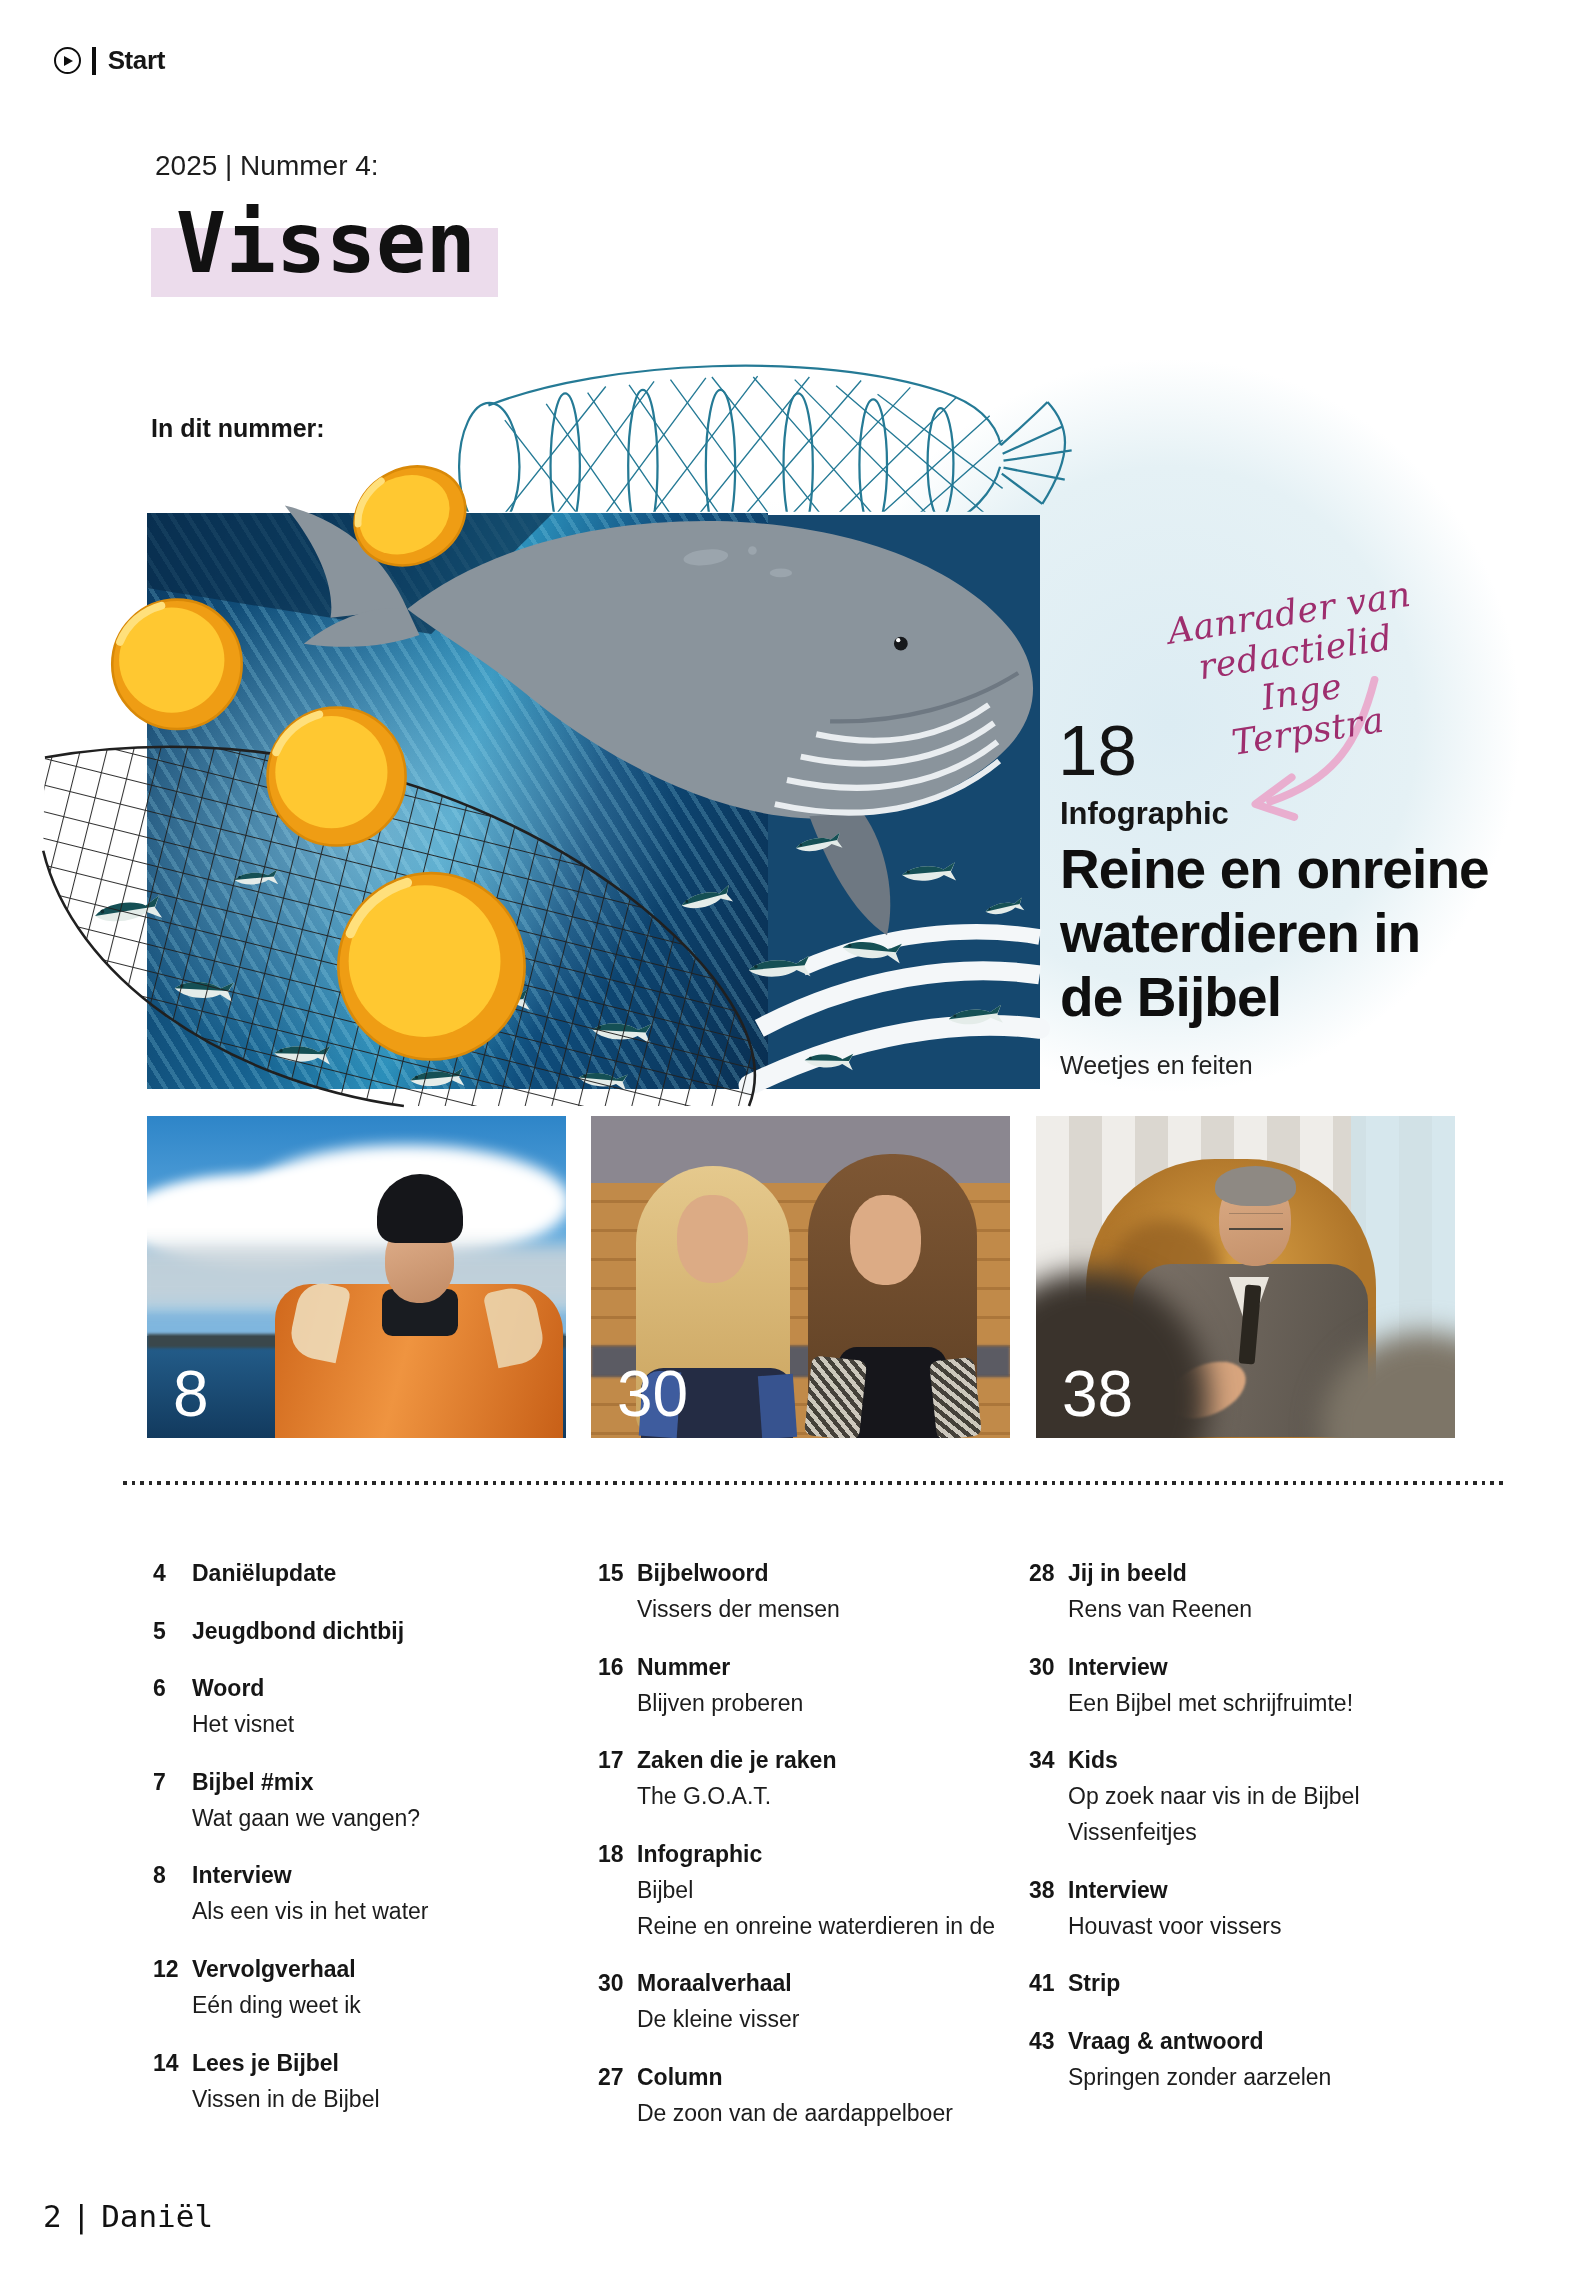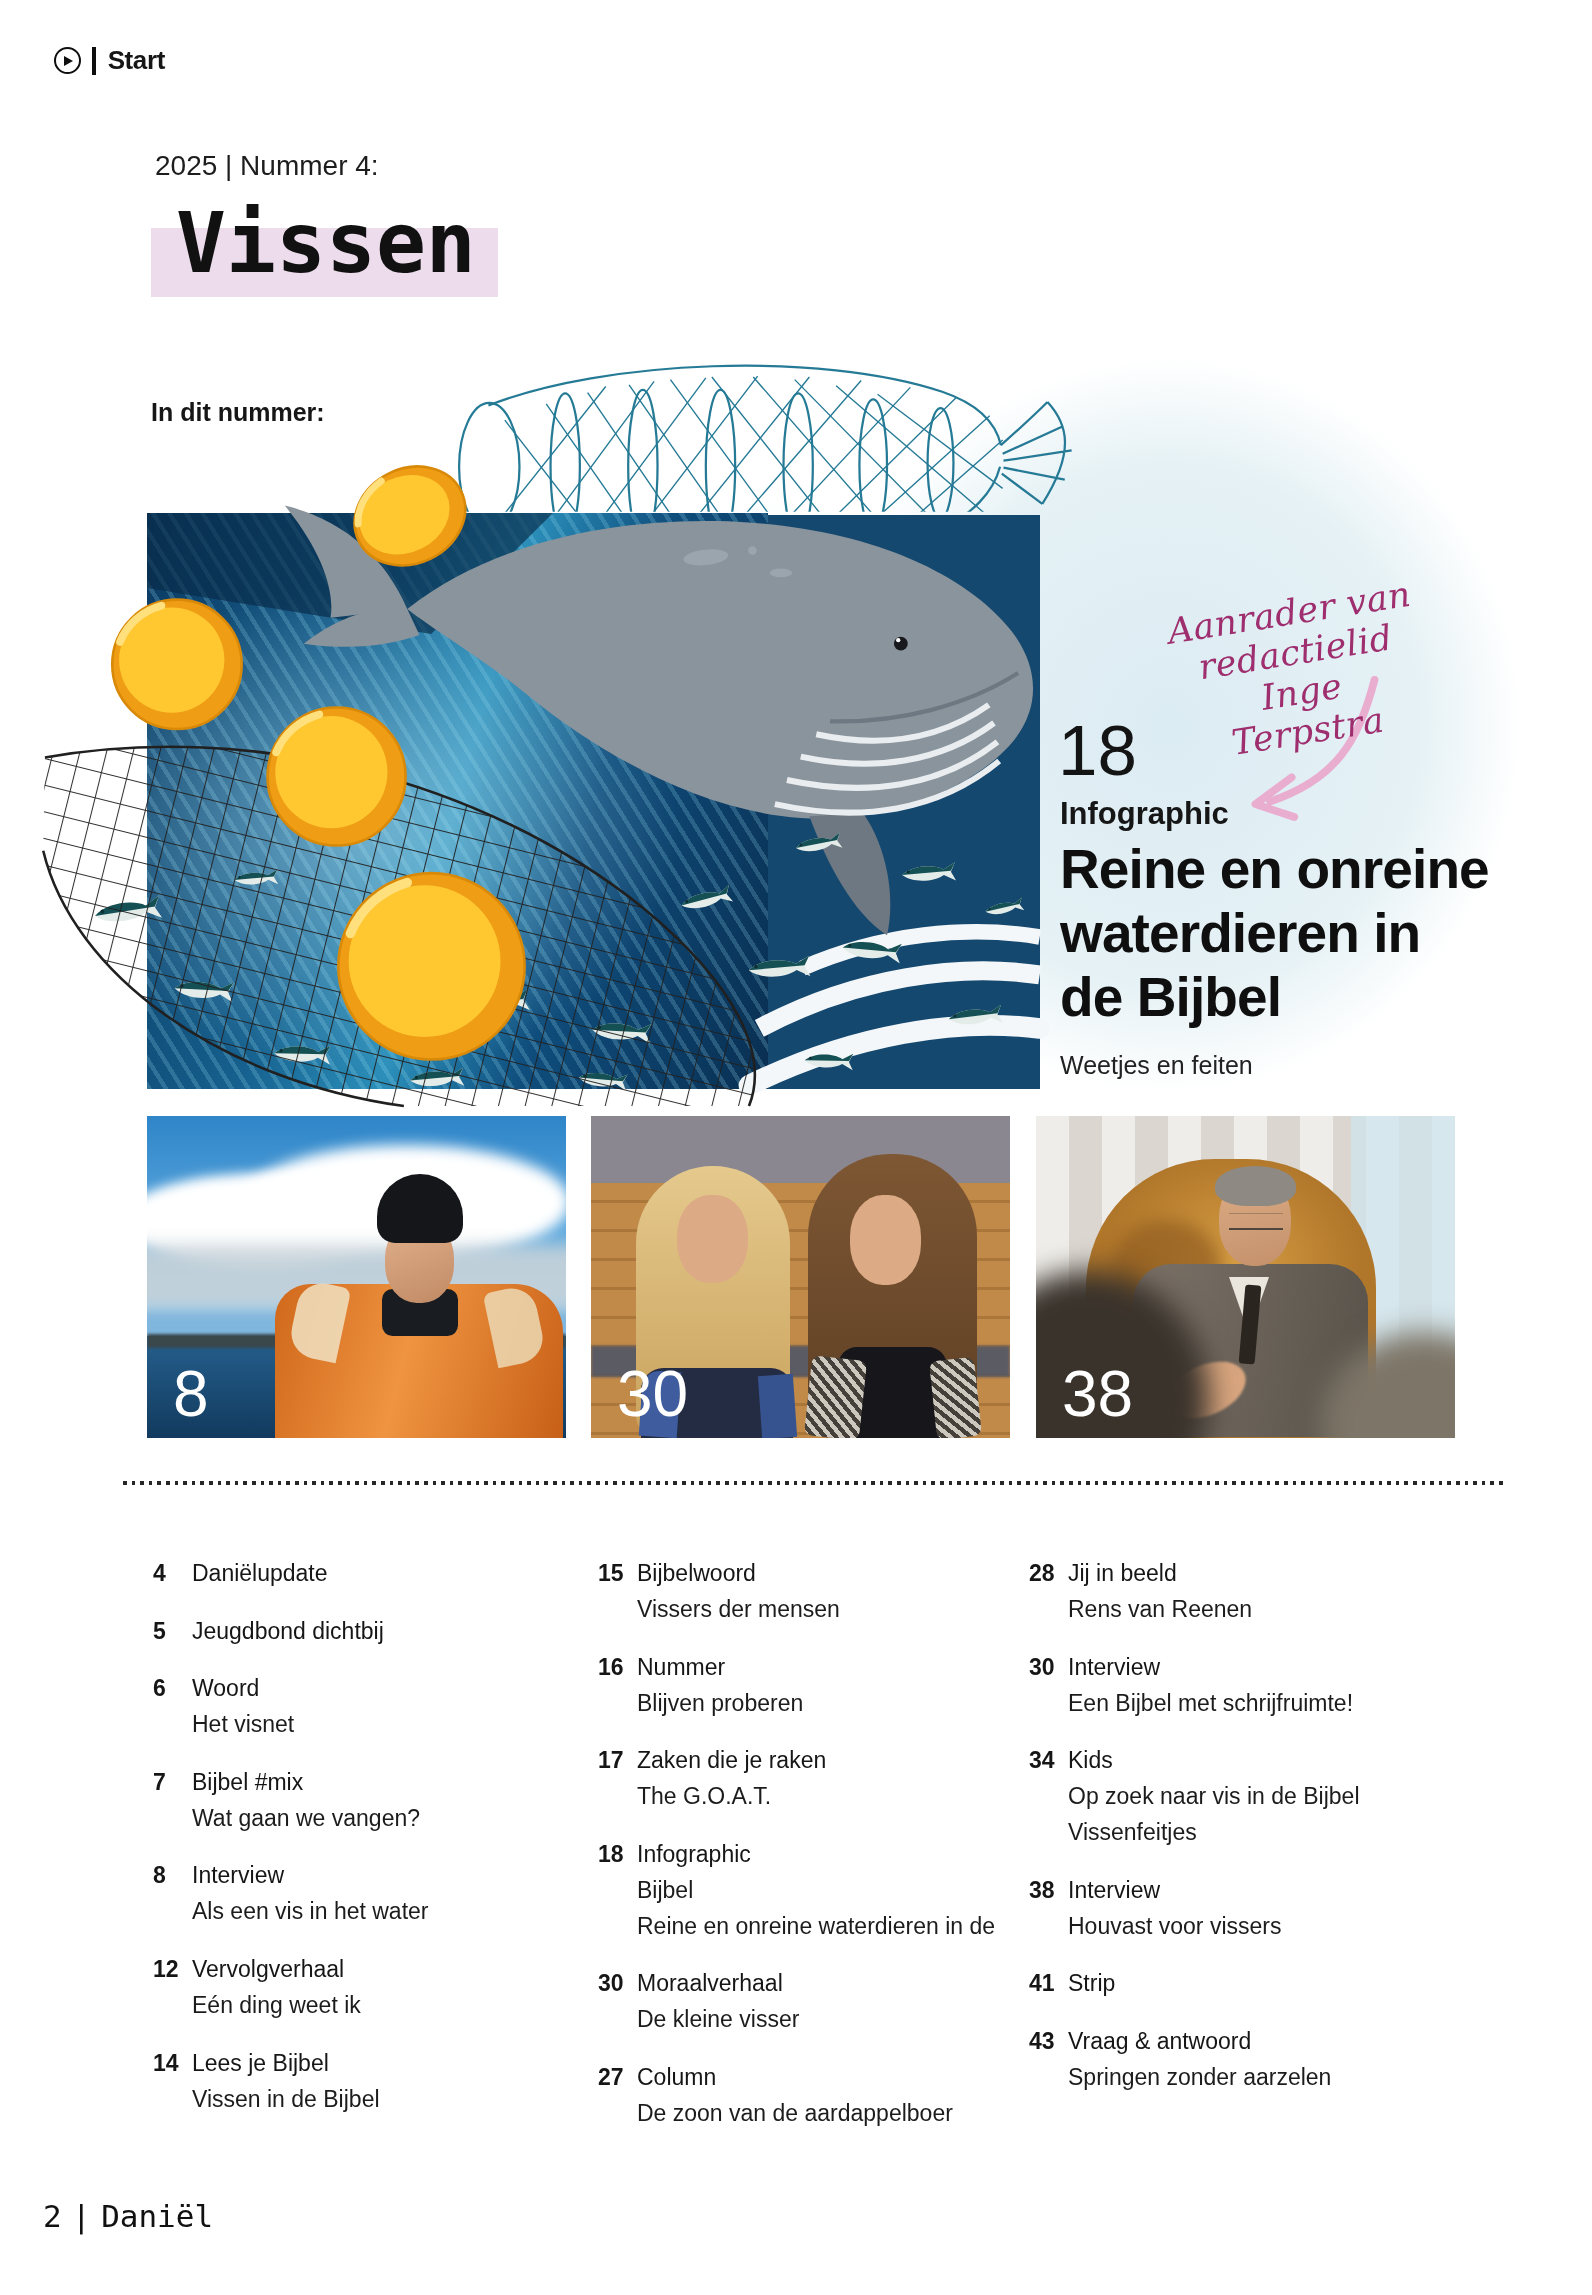--- a/index.html
+++ b/index.html
@@ -10,21 +10,21 @@
   #hdr{position:absolute;left:54px;top:45px;display:flex;align-items:center;gap:11.2px}
   .play{width:23px;height:23px;border:2.6px solid #0e0e0e;border-radius:50%;display:flex;align-items:center;justify-content:center}
   .play-tri{width:0;height:0;border-left:9.5px solid #0e0e0e;border-top:5.6px solid transparent;border-bottom:5.6px solid transparent;margin-left:2.6px}
   .hdr-bar{width:4.3px;height:28px;background:#0e0e0e}
   .hdr-label{font-weight:700;font-size:26px;letter-spacing:-0.4px}
 
   
   #issue{position:absolute;left:155px;top:150px;font-size:28px;color:#1d1d1d}
   #title-band{position:absolute;left:151px;top:228px;width:347px;height:69px;background:#ecdcec}
   #title{position:absolute;left:176px;top:202px;font:700 83px/83px "DejaVu Sans Mono",monospace;color:#111}
-  #intro{position:absolute;left:151px;top:398px;font-size:25px;font-weight:700}
+  #intro{position:absolute;left:151px;top:414px;font-size:25px;font-weight:700}
 
   
   #wash{position:absolute;left:759px;top:302px;width:820px;height:941px;
         background:radial-gradient(55% 50% at 50% 45%,#dcecf3 0%,#e5f1f5 55%,rgba(229,241,245,0) 78%)}
   #wash2{position:absolute;left:526px;top:423px;width:501px;height:621px;
         background:radial-gradient(50% 50% at 50% 50%,rgba(222,238,244,.85),rgba(222,238,244,0) 75%)}
 
   
   #sea{position:absolute;left:147px;top:515px;width:893px;height:574px;background:#15486f}
   #seaphoto{position:absolute;left:147px;top:513px;width:621px;height:576px;
@@ -91,21 +91,21 @@
   
   #divider{position:absolute;left:123px;top:1481px;width:1381px;height:4.3px;
     background:repeating-linear-gradient(to right,#262626 0 3.5px,rgba(0,0,0,0) 3.5px 8.6px)}
 
   
   .toc-col{position:absolute;top:1555px;width:414px;font-size:23px;line-height:36px}
   #col1{left:153px}#col2{left:598px}#col3{left:1029px}
   .entry{margin-bottom:21.6px}
   .t-line{display:flex}
   .t-num{width:39px;font-weight:700;flex:none}
-  .t-title{font-weight:400;white-space:nowrap}
+  .t-title{font-weight:700;white-space:nowrap}
   .t-sub{padding-left:39px;font-weight:400;color:#1c1c1c;white-space:nowrap}
 
   
   #footer{position:absolute;left:43px;top:2199px;font:400 31px/35px "DejaVu Sans Mono",monospace;color:#111}
   #footer .mag{font-weight:400}
   #footer .sep{padding:0 10.4px}
 </style>
 </head>
 <body>
 

